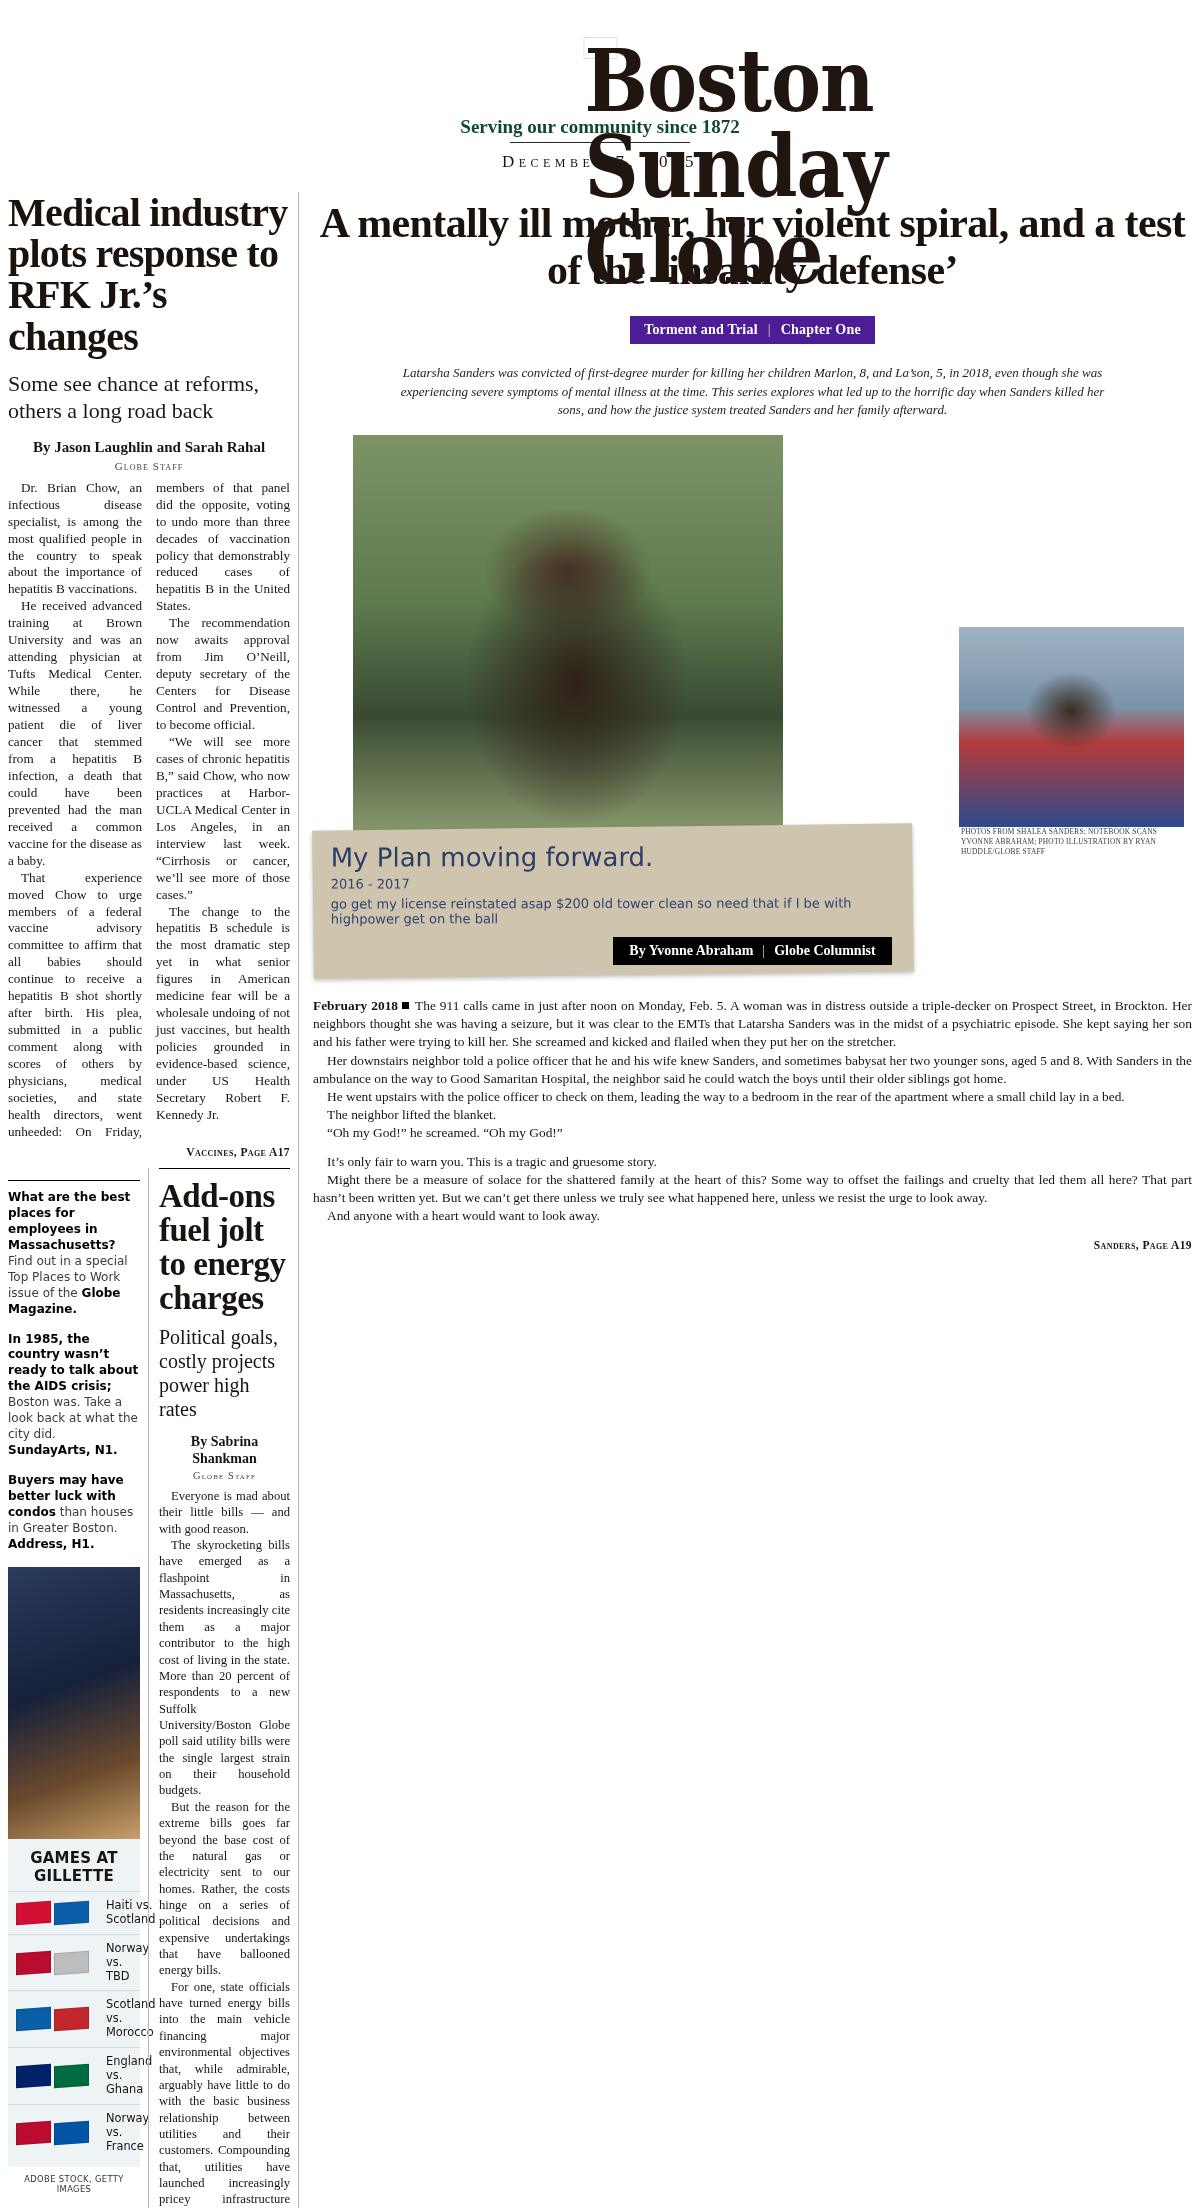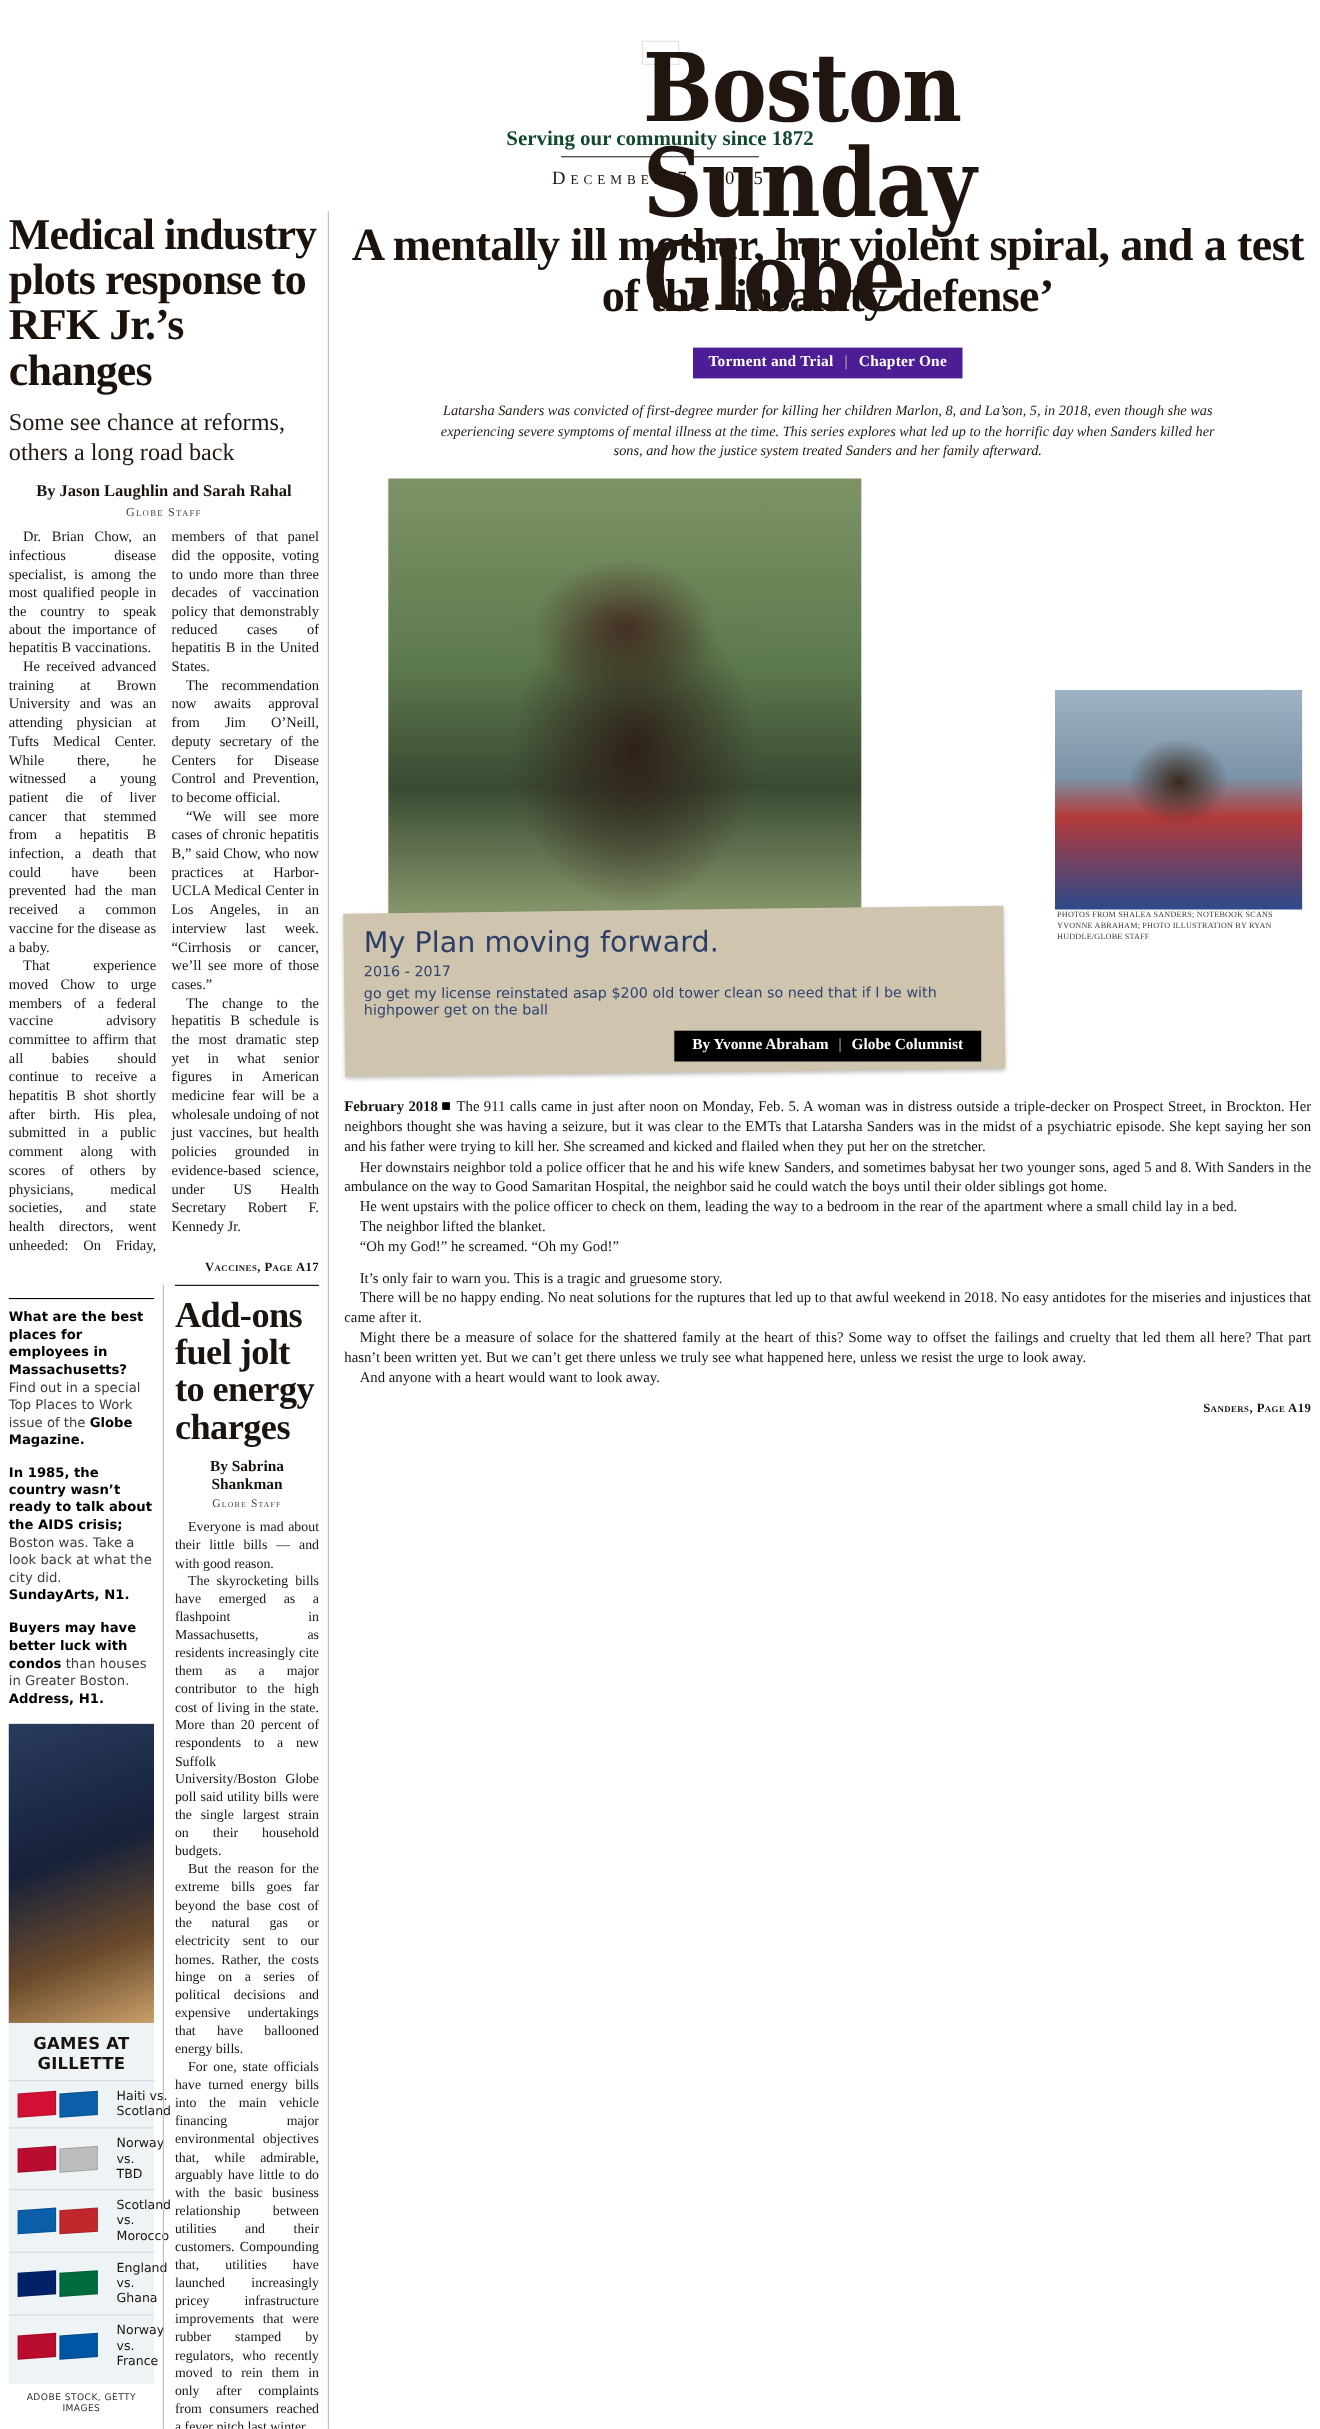--- a/index.html
+++ b/index.html
@@ -242,20 +242,21 @@
               <span class="gill-label">Norway vs. France</span>
             </div>
           </div>
           <div class="gill-credit" style="text-transform:uppercase;">Adobe Stock, Getty Images</div>
 
         </div>
 
         <div style="flex:1;padding-left:10px;box-sizing:border-box;border-left:1px solid #b9b9b9;" class="addons">
           <div style="border-top:1px solid #000;margin-bottom:10px;"></div>
           <h2>Add-ons fuel jolt to energy charges</h2>
+          <div class="sub">Political goals, costly projects power high rates</div>
           <div class="byline">By Sabrina Shankman</div>
           <div class="credit">Globe Staff</div>
           <div style="margin-top:7px;">
             <p>Everyone is mad about their little bills — and with good reason.</p>
             <p>The skyrocketing bills have emerged as a flashpoint in Massachusetts, as residents increasingly cite them as a major contributor to the high cost of living in the state. More than 20 percent of respondents to a new Suffolk University/Boston Globe poll said utility bills were the single largest strain on their household budgets.</p>
             <p>But the reason for the extreme bills goes far beyond the base cost of the natural gas or electricity sent to our homes. Rather, the costs hinge on a series of political decisions and expensive undertakings that have ballooned energy bills.</p>
             <p>For one, state officials have turned energy bills into the main vehicle financing major environmental objectives that, while admirable, arguably have little to do with the basic business relationship between utilities and their customers. Compounding that, utilities have launched increasingly pricey infrastructure improvements that were rubber stamped by regulators, who recently moved to rein them in only after complaints from consumers reached a fever pitch last winter.</p>
 
           </div>
 
@@ -301,21 +302,20 @@
         </div>
       </div>
 
       <div class="sanders-body">
         <p class="nof"><span class="kicker">February 2018</span><span class="sq"></span><span>The 911 calls came in just after noon on Monday, Feb. 5. A woman was in distress outside a triple-decker on Prospect Street, in Brockton. Her neighbors thought she was having a seizure, but it was clear to the EMTs that Latarsha Sanders was in the midst of a psychiatric episode. She kept saying her son and his father were trying to kill her. She screamed and kicked and flailed when they put her on the stretcher.</span></p>
         <p>Her downstairs neighbor told a police officer that he and his wife knew Sanders, and sometimes babysat her two younger sons, aged 5 and 8. With Sanders in the ambulance on the way to Good Samaritan Hospital, the neighbor said he could watch the boys until their older siblings got home.</p>
         <p>He went upstairs with the police officer to check on them, leading the way to a bedroom in the rear of the apartment where a small child lay in a bed.</p>
         <p>The neighbor lifted the blanket.</p>
         <p>“Oh my God!” he screamed. “Oh my God!”</p>
         <p class="gap">It’s only fair to warn you. This is a tragic and gruesome story.</p>
-        <p>There will be no happy ending. No neat solutions for the ruptures that led up to that awful weekend in 2018. No easy antidotes for the miseries and injustices that came after it.</p>
         <p>Might there be a measure of solace for the shattered family at the heart of this? Some way to offset the failings and cruelty that led them all here? That part hasn’t been written yet. But we can’t get there unless we truly see what happened here, unless we resist the urge to look away.</p>
         <p>And anyone with a heart would want to look away.</p>
       </div>
       <div class="jump" style="margin-top:14px;">Sanders, Page A19</div>
     </div>
   </div>
 
 </div>
 
 </body></html>

